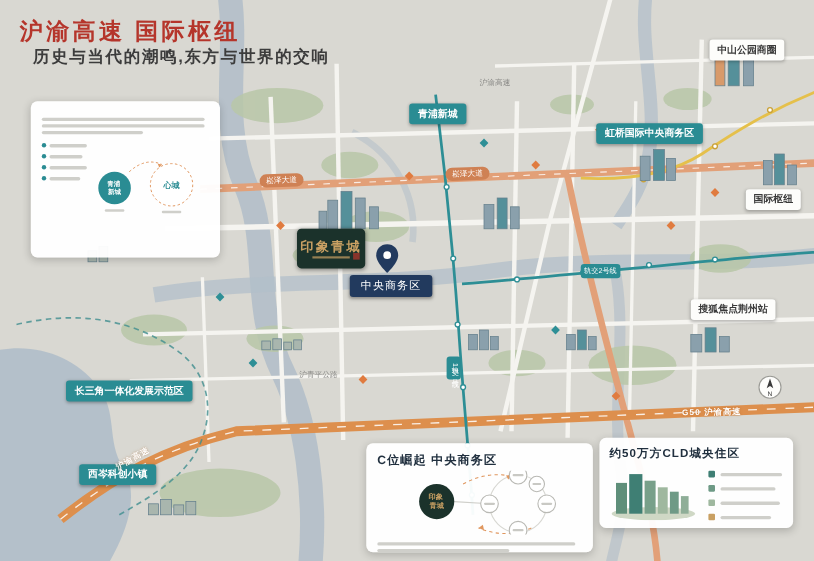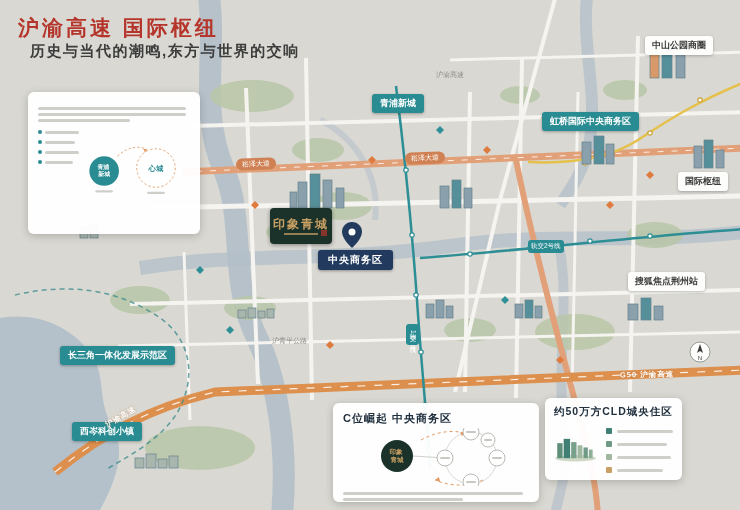--- a/index.html
+++ b/index.html
@@ -8,21 +8,21 @@
   .map-svg{position:absolute;left:0;top:0;width:740px;height:510px;}
   .abs{position:absolute;}
 
   
   .hdr-title{font-size:21px;font-weight:bold;color:#b5352b;letter-spacing:3px;}
   .hdr-sub{font-size:15px;font-weight:bold;color:#3c3c3c;letter-spacing:1.5px;}
 
   
   .badge-teal{background:#2a8c93;color:#fff;font-size:9px;font-weight:bold;padding:3px 8px;border-radius:3px;white-space:nowrap;box-shadow:0 1px 3px rgba(0,0,0,.3);}
   .badge-white{background:#fdfdfb;color:#3a3a3a;font-size:9px;font-weight:bold;padding:3px 7px;border-radius:3px;white-space:nowrap;box-shadow:0 1px 3px rgba(0,0,0,.25);}
-  .badge-dark{background:#223a5e;color:#fff;font-size:10px;font-weight:bold;padding:3px 10px;border-radius:3px;white-space:nowrap;letter-spacing:1px;box-shadow:0 1px 3px rgba(0,0,0,.35);}
+  .badge-dark{background:#223a5e;color:#fff;font-size:10px;font-weight:normal;padding:3px 10px;border-radius:3px;white-space:nowrap;letter-spacing:1px;box-shadow:0 1px 3px rgba(0,0,0,.35);}
   .project-logo{width:62px;height:36px;background:#1b322b;border-radius:4px;box-shadow:0 1px 4px rgba(0,0,0,.4);display:flex;flex-direction:column;align-items:center;justify-content:center;}
   .project-logo .nm{color:#c9a063;font-size:12px;font-weight:bold;letter-spacing:2px;line-height:1;text-align:right;}
   .project-logo .rule{width:34px;height:2px;background:#c9a063;opacity:.7;margin-top:3px;position:relative;}
   .project-logo .seal{position:absolute;right:-9px;top:-3px;width:6px;height:6px;background:#b5352b;}
 
   .pill-salmon{background:#cf8154;color:#fff;font-size:7px;padding:1px 6px;border-radius:7px;white-space:nowrap;}
   .metro-pill{background:#2a8c93;color:#fff;font-size:6.5px;padding:2px 3px;border-radius:3px;white-space:nowrap;}
   .metro-vert{writing-mode:vertical-rl;letter-spacing:1px;padding:4px 2px;}
   .road-txt-gray{color:#8b8b88;font-size:7px;white-space:nowrap;}
   .road-txt-white{color:#fff;font-size:7.5px;font-weight:bold;letter-spacing:1px;white-space:nowrap;text-shadow:0 0 2px rgba(160,90,30,.6);}
@@ -313,21 +313,21 @@
           <rect x="149" y="29" width="10" height="2" rx="1"></rect>
         <rect x="123" y="53" width="10" height="2" rx="1"></rect>
           <rect x="97" y="29" width="10" height="2" rx="1"></rect>
         <rect x="141" y="11" width="8" height="2" rx="1"></rect>
       </g>
     </svg>
     <div class="tbar" style="width:180px;margin-top:2px;"></div>
     <div class="tbar" style="width:120px;margin-top:3px;"></div>
   </div>
 
-  <div class="info-box" style="left:545px;top:398px;width:137px;height:82px;padding:7px 9px;">
+  <div class="info-box" style="left:545px;top:398px;width:176px;height:82px;padding:7px 9px;">
     <div class="box-title" style="font-size:10.5px;">约50万方CLD城央住区</div>
     <div style="display:flex;margin-top:4px;align-items:flex-end;">
       <svg width="82" height="50" viewBox="0 0 82 50">
         <ellipse cx="40" cy="44" rx="38" ry="6" fill="#cfd8c5"></ellipse>
         <rect x="6" y="16" width="10" height="28" fill="#5f8f7a"></rect>
         <rect x="18" y="8" width="12" height="36" fill="#3f7f74"></rect>
         <rect x="32" y="14" width="10" height="30" fill="#78a08a"></rect>
         <rect x="44" y="20" width="9" height="24" fill="#9fb89f"></rect>
         <rect x="55" y="24" width="8" height="20" fill="#6e9a86"></rect>
         <rect x="65" y="28" width="7" height="16" fill="#8fae98"></rect>

